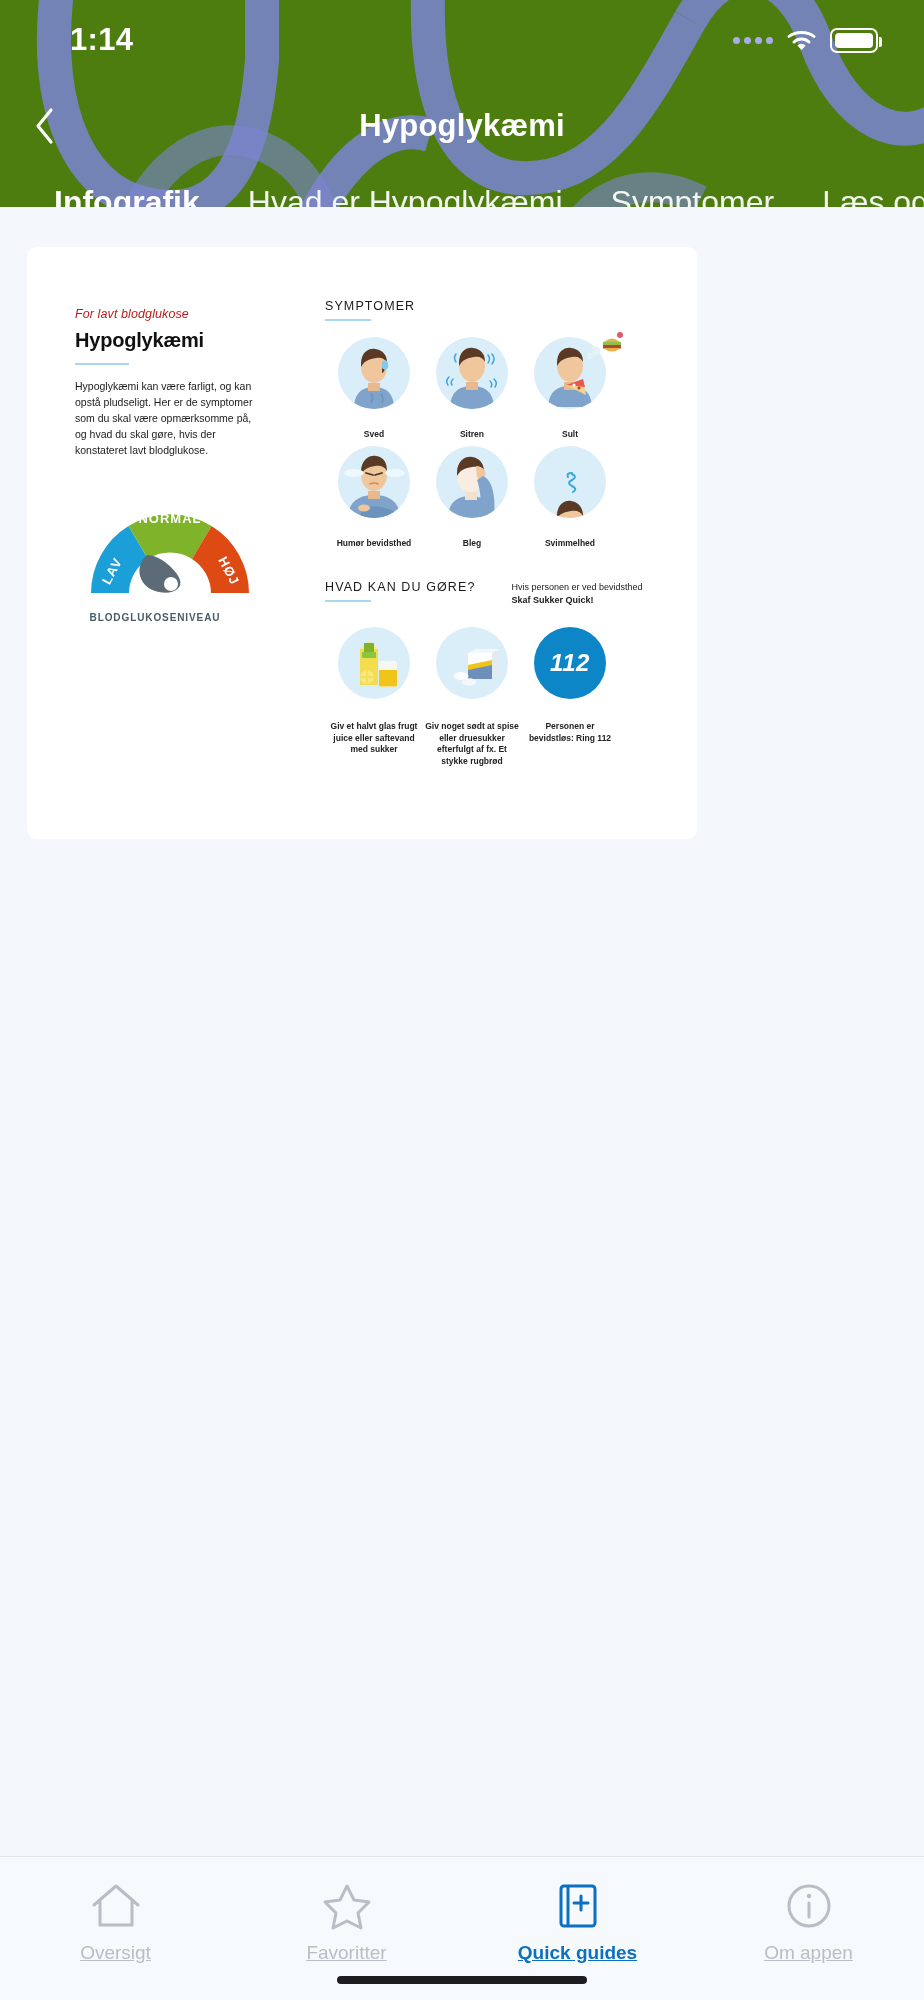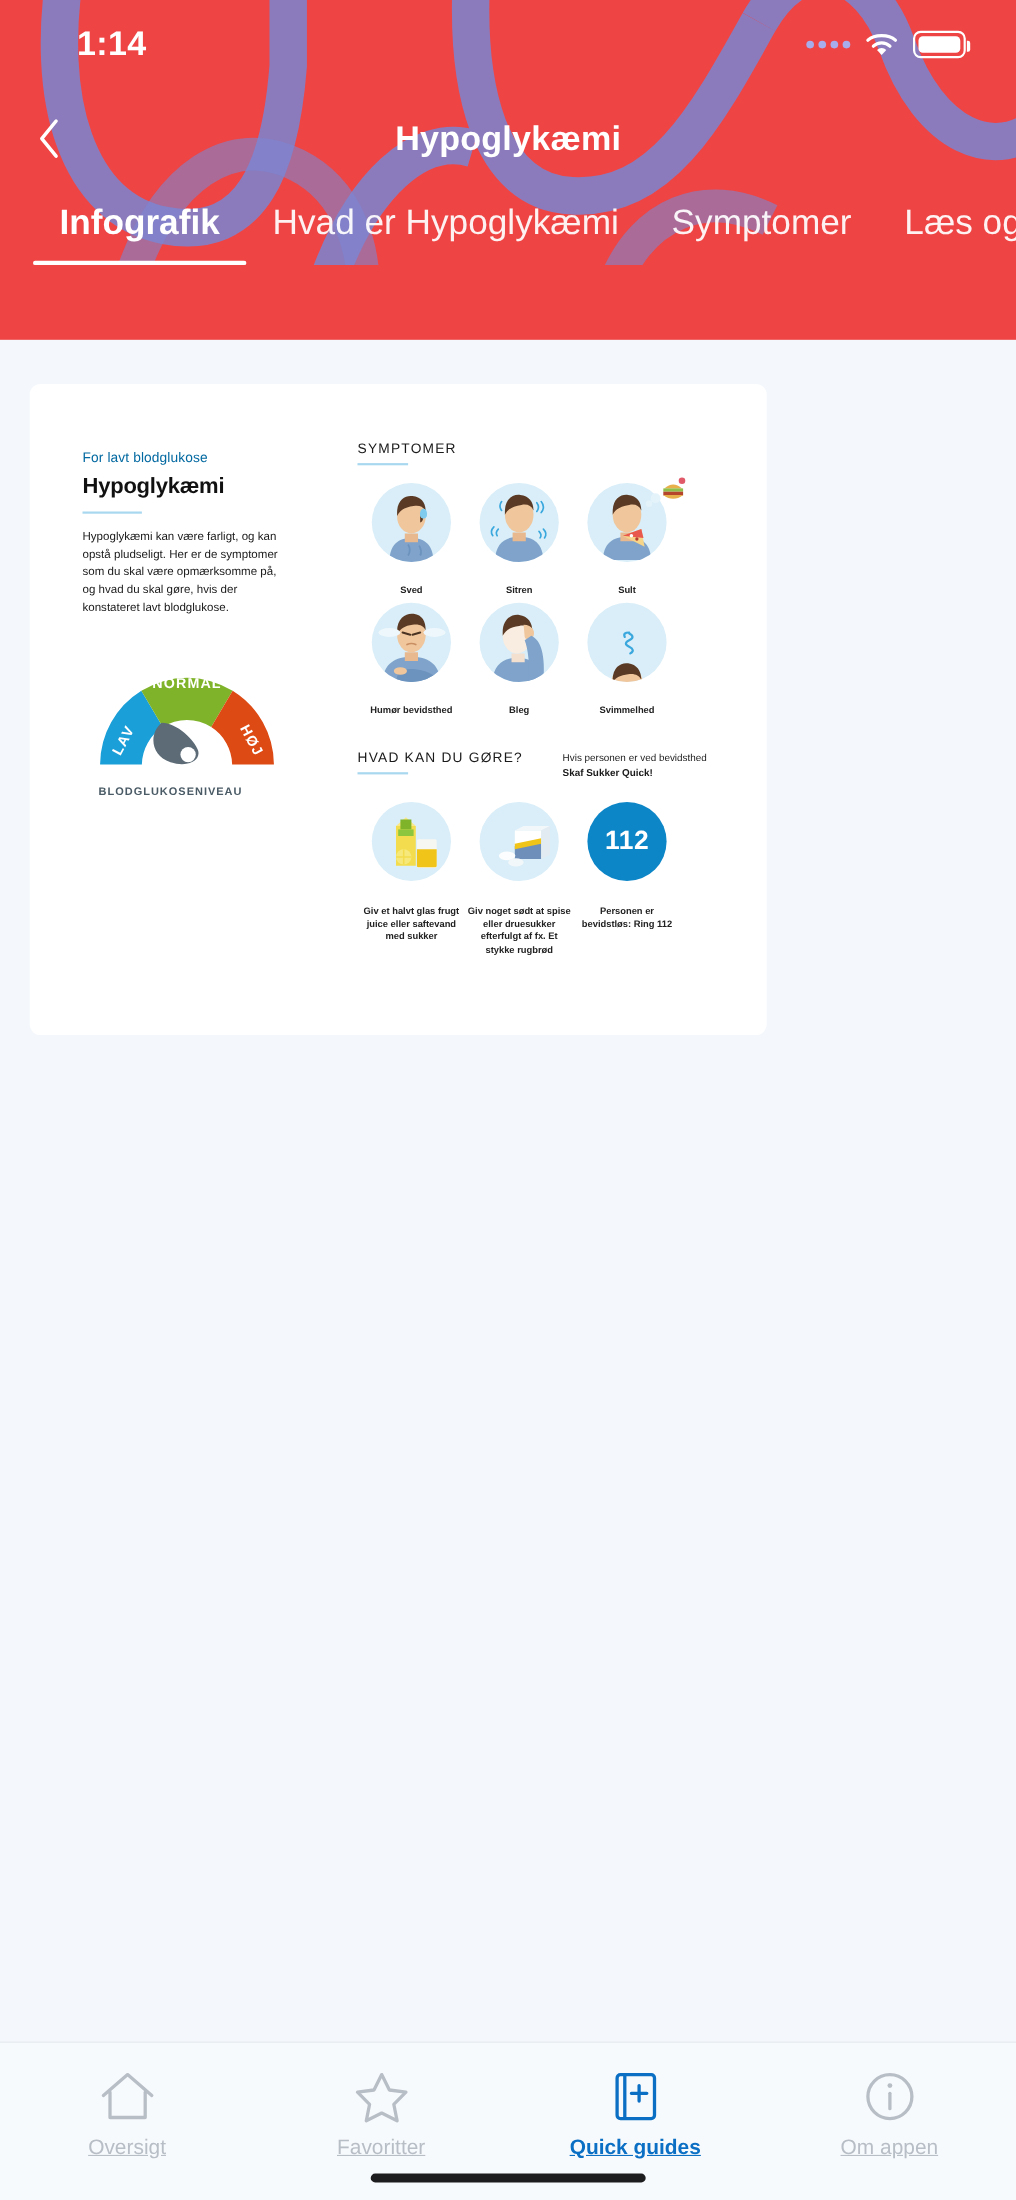--- a/index.html
+++ b/index.html
@@ -8,22 +8,22 @@
     font-family: "Liberation Sans", sans-serif;
     background: #f4f8fc;
     overflow: hidden;
     position: relative;
   }
 
   
   .header {
     position: relative;
     width: 924px;
-    height: 309px;
-    background: #ef4444;
+    height: 207px;
+    background: #4d7c0f;
     overflow: hidden;
   }
   .header-waves { position: absolute; inset: 0; width: 924px; height: 241px; }
 
   .statusbar {
     position: relative;
     height: 80px;
     display: flex;
     align-items: center;
     justify-content: space-between;
@@ -112,21 +112,21 @@
     background: #ffffff;
     border-radius: 10px;
   }
   .infographic {
     position: absolute;
     left: 0; top: 0; right: 0; bottom: 0;
     display: flex;
   }
 
   .col-left { width: 290px; padding: 60px 0 0 48px; }
-  .kicker { font-size: 12.5px; color: #0369a1; font-weight: 400; letter-spacing: .1px; }
+  .kicker { font-size: 12.5px; color: #b91c1c; font-weight: 400; letter-spacing: .1px; font-style: italic; }
   .big-title { font-size: 20px; font-weight: 700; color: #111; margin-top: 8px; letter-spacing: -.2px; }
   .rule { width: 54px; height: 2px; background: #a8d8ef; margin: 11px 0 14px 0; }
   .body-text { font-size: 10.5px; line-height: 1.52; color: #1a1a1a; width: 190px; }
 
   .gauge-wrap { margin-top: 34px; width: 190px; }
   .gauge-caption {
     font-size: 10px; font-weight: 700; color: #4a5b66;
     letter-spacing: .9px; text-align: center; margin-top: 7px; width: 160px;
   }
 
@@ -158,21 +158,21 @@
   .action-note b { font-weight: 700; }
 
   .grid2 {
     display: grid;
     grid-template-columns: repeat(3, 98px);
     margin-top: 20px;
   }
   .act-circle {
     width: 72px; height: 72px; border-radius: 50%;
     background: #d9eef8;
-    position: relative; overflow: hidden;
+    position: relative; overflow: hidden; font-style: italic;
   }
   .act-circle.blue { background: #0d86c8; display:flex; align-items:center; justify-content:center; }
   .act-num { color:#ffffff; font-size: 24px; font-weight: 700; letter-spacing: .5px; }
   .act-label {
     font-size: 8.5px; font-weight: 700; color: #222;
     margin-top: 8px; text-align: center; line-height: 1.35; width: 94px;
   }
 
   
   .tabbar {

